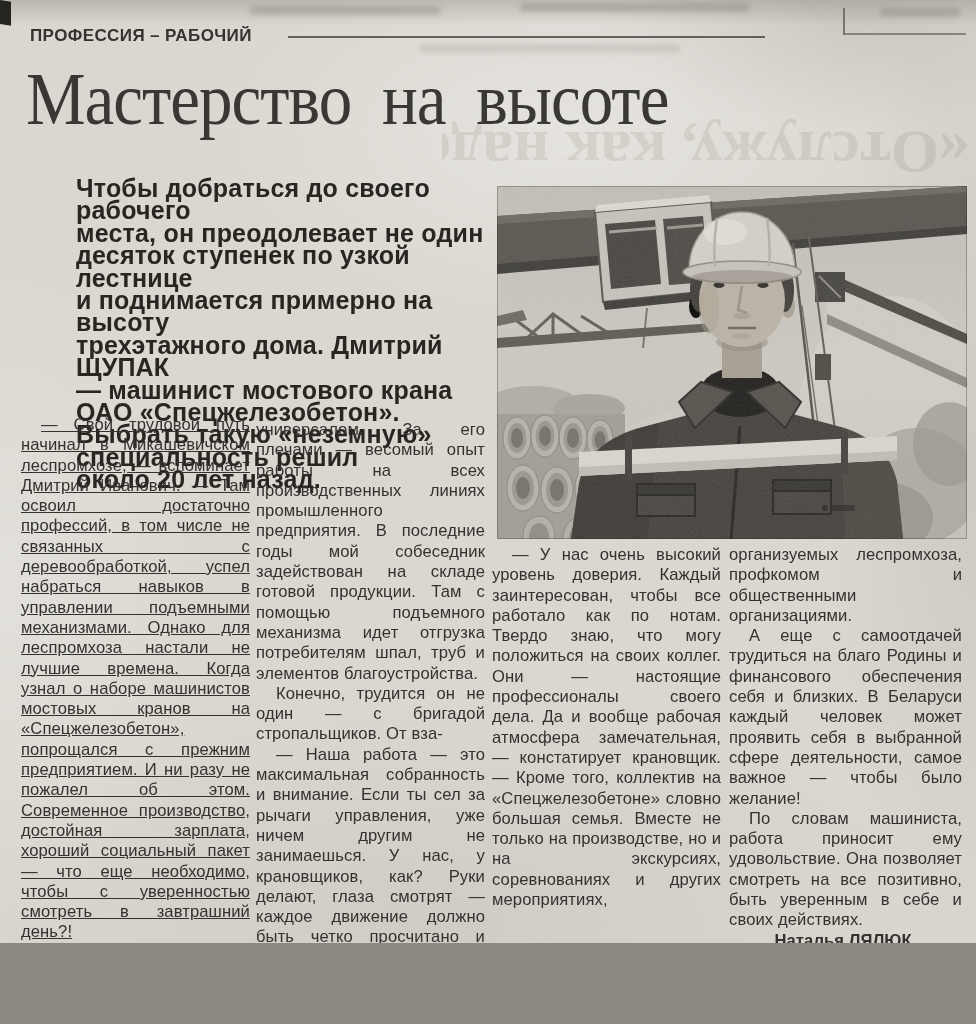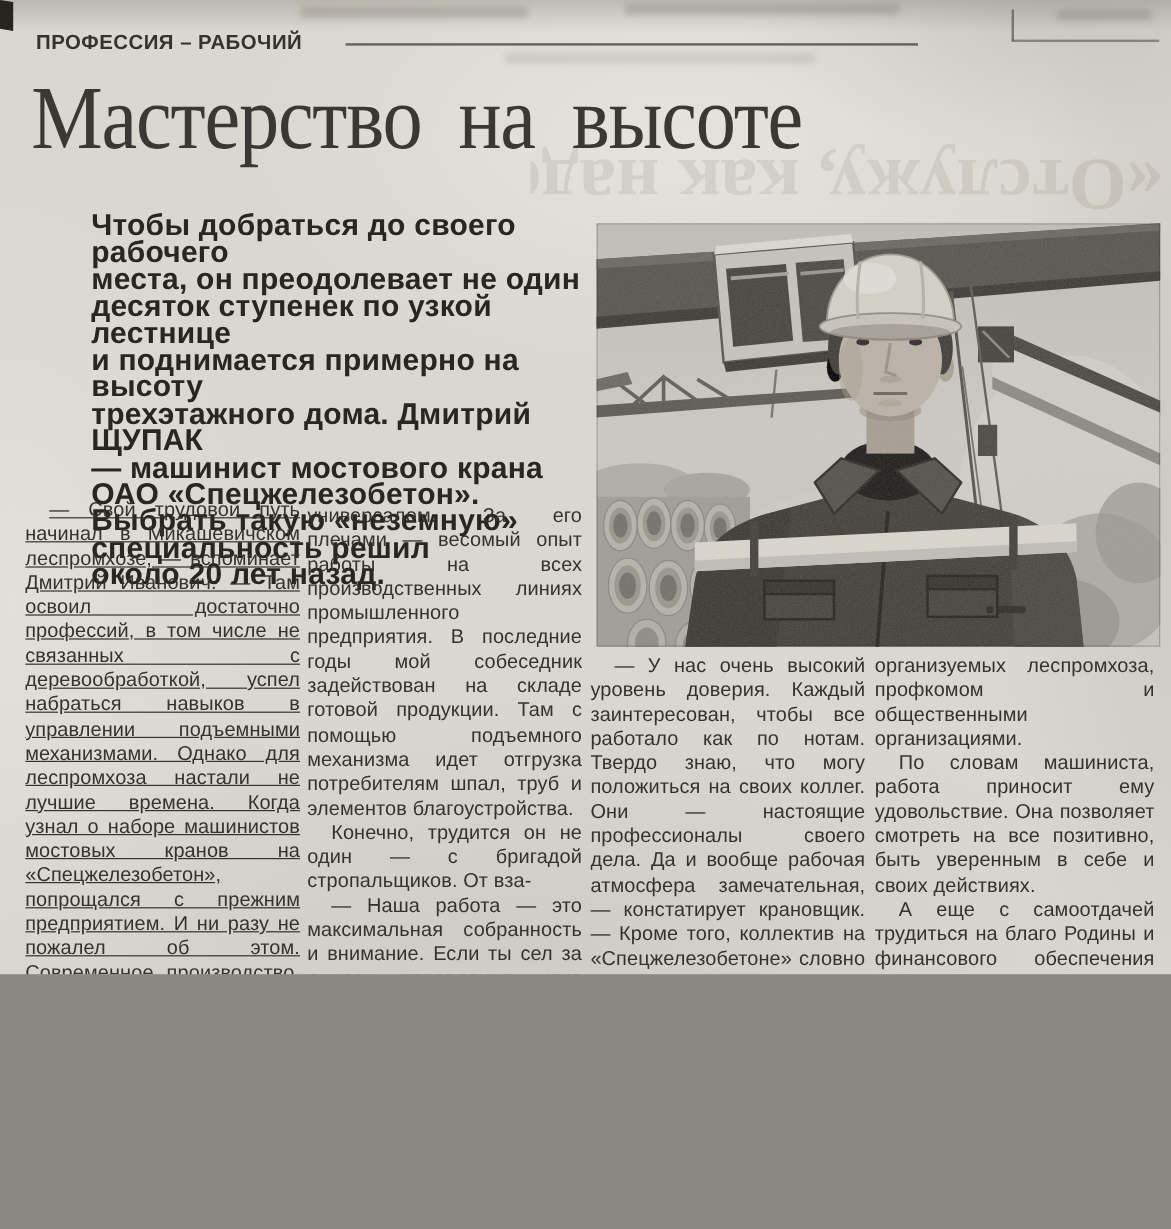--- a/index.html
+++ b/index.html
@@ -1,17 +1,17 @@
 <!DOCTYPE html>
 <html lang="ru"><head>
 <meta charset="utf-8">
 <style>
   html,body{margin:0;padding:0;background:#8a8881;}
   .page{
-    position:relative;width:976px;height:812px;margin:0 auto;overflow:hidden;
+    position:relative;width:976px;height:943px;margin:0 auto;overflow:hidden;
     background-color:#dad7d0;
     background-image:
       linear-gradient(180deg, rgba(60,57,52,0.20), rgba(60,57,52,0.0) 26px),
       radial-gradient(ellipse 340px 160px at 88% 2%, rgba(0,0,0,0.07), transparent 70%),
       radial-gradient(ellipse 520px 280px at 58% 14%, rgba(255,255,255,0.30), transparent 72%),
       radial-gradient(ellipse 300px 520px at 1% 62%, rgba(255,255,255,0.22), transparent 70%),
       radial-gradient(ellipse 700px 300px at 45% 98%, rgba(0,0,0,0.05), transparent 75%),
       radial-gradient(ellipse 200px 700px at 100% 50%, rgba(0,0,0,0.06), transparent 75%);
     font-family:"Liberation Sans", sans-serif;color:#33312d;
   }
@@ -239,18 +239,18 @@
     <p>Конечно, трудится он не один — с бригадой стропальщиков. От вза-</p>
     <p>— Наша работа — это максимальная собранность и внимание. Если ты сел за рычаги управления, уже ничем другим не занимаешься. У нас, у крановщиков, как? Руки делают, глаза смотрят — каждое движение должно быть четко просчитано и отточено, — подчеркивает Дмитрий Иванович.</p>
   </div>
 
   <div class="col col3">
     <p>— У нас очень высокий уровень доверия. Каждый заинтересован, чтобы все работало как по нотам. Твердо знаю, что могу положиться на своих коллег. Они — настоящие профессионалы своего дела. Да и вообще рабочая атмосфера замечательная, — констатирует крановщик. — Кроме того, коллектив на «Спецжелезобетоне» словно большая семья. Вместе не только на производстве, но и на экскурсиях, соревнованиях и других мероприятиях,</p>
   </div>
 
   <div class="col col4">
     <p class="noind">организуемых леспромхоза, профкомом и общественными организациями.</p>
+    <p>А еще с самоотдачей трудиться на благо Родины и финансового обеспечения себя и близких. В Беларуси каждый человек может проявить себя в выбранной сфере деятельности, самое важное — чтобы было желание!</p>
     <p>По словам машиниста, работа приносит ему удовольствие. Она позволяет смотреть на все позитивно, быть уверенным в себе и своих действиях.</p>
-    <p>А еще с самоотдачей трудиться на благо Родины и финансового обеспечения себя и близких. В Беларуси каждый человек может проявить себя в выбранной сфере деятельности, самое важное — чтобы было желание!</p>
     <p class="byline">Наталья ЛЯЛЮК.</p>
   </div>
 
 </div>
 
 </body></html>

